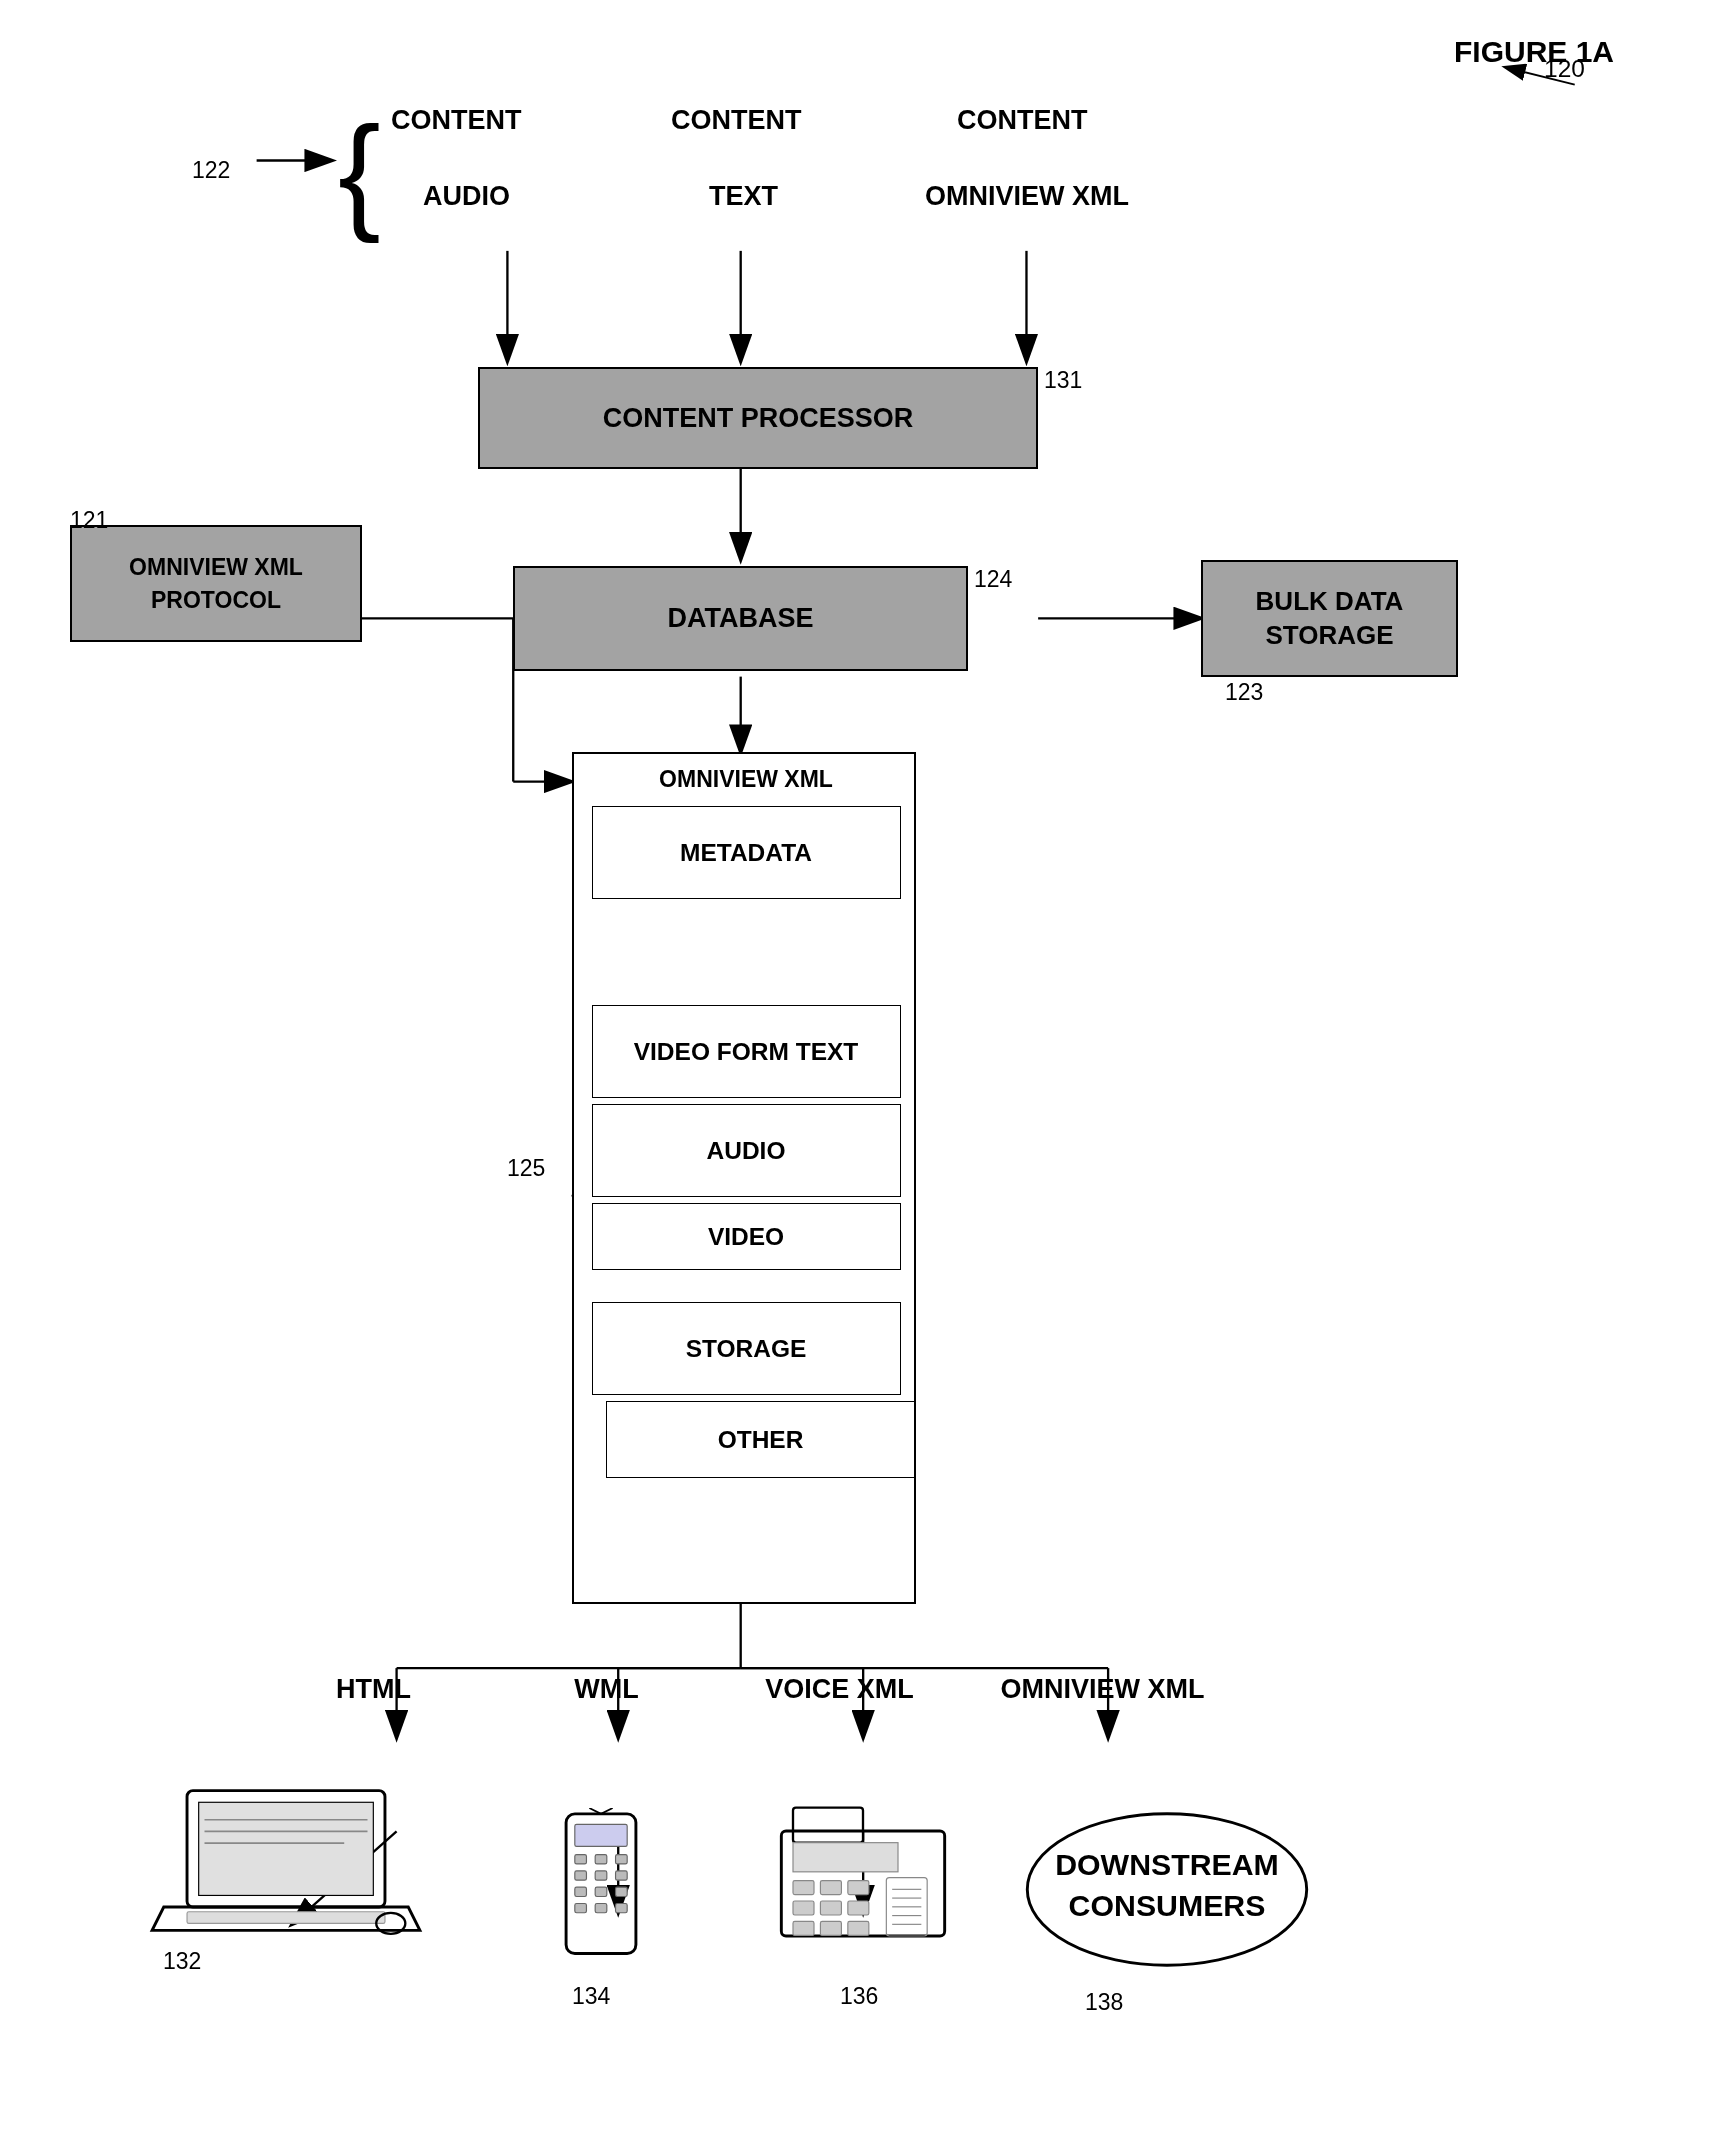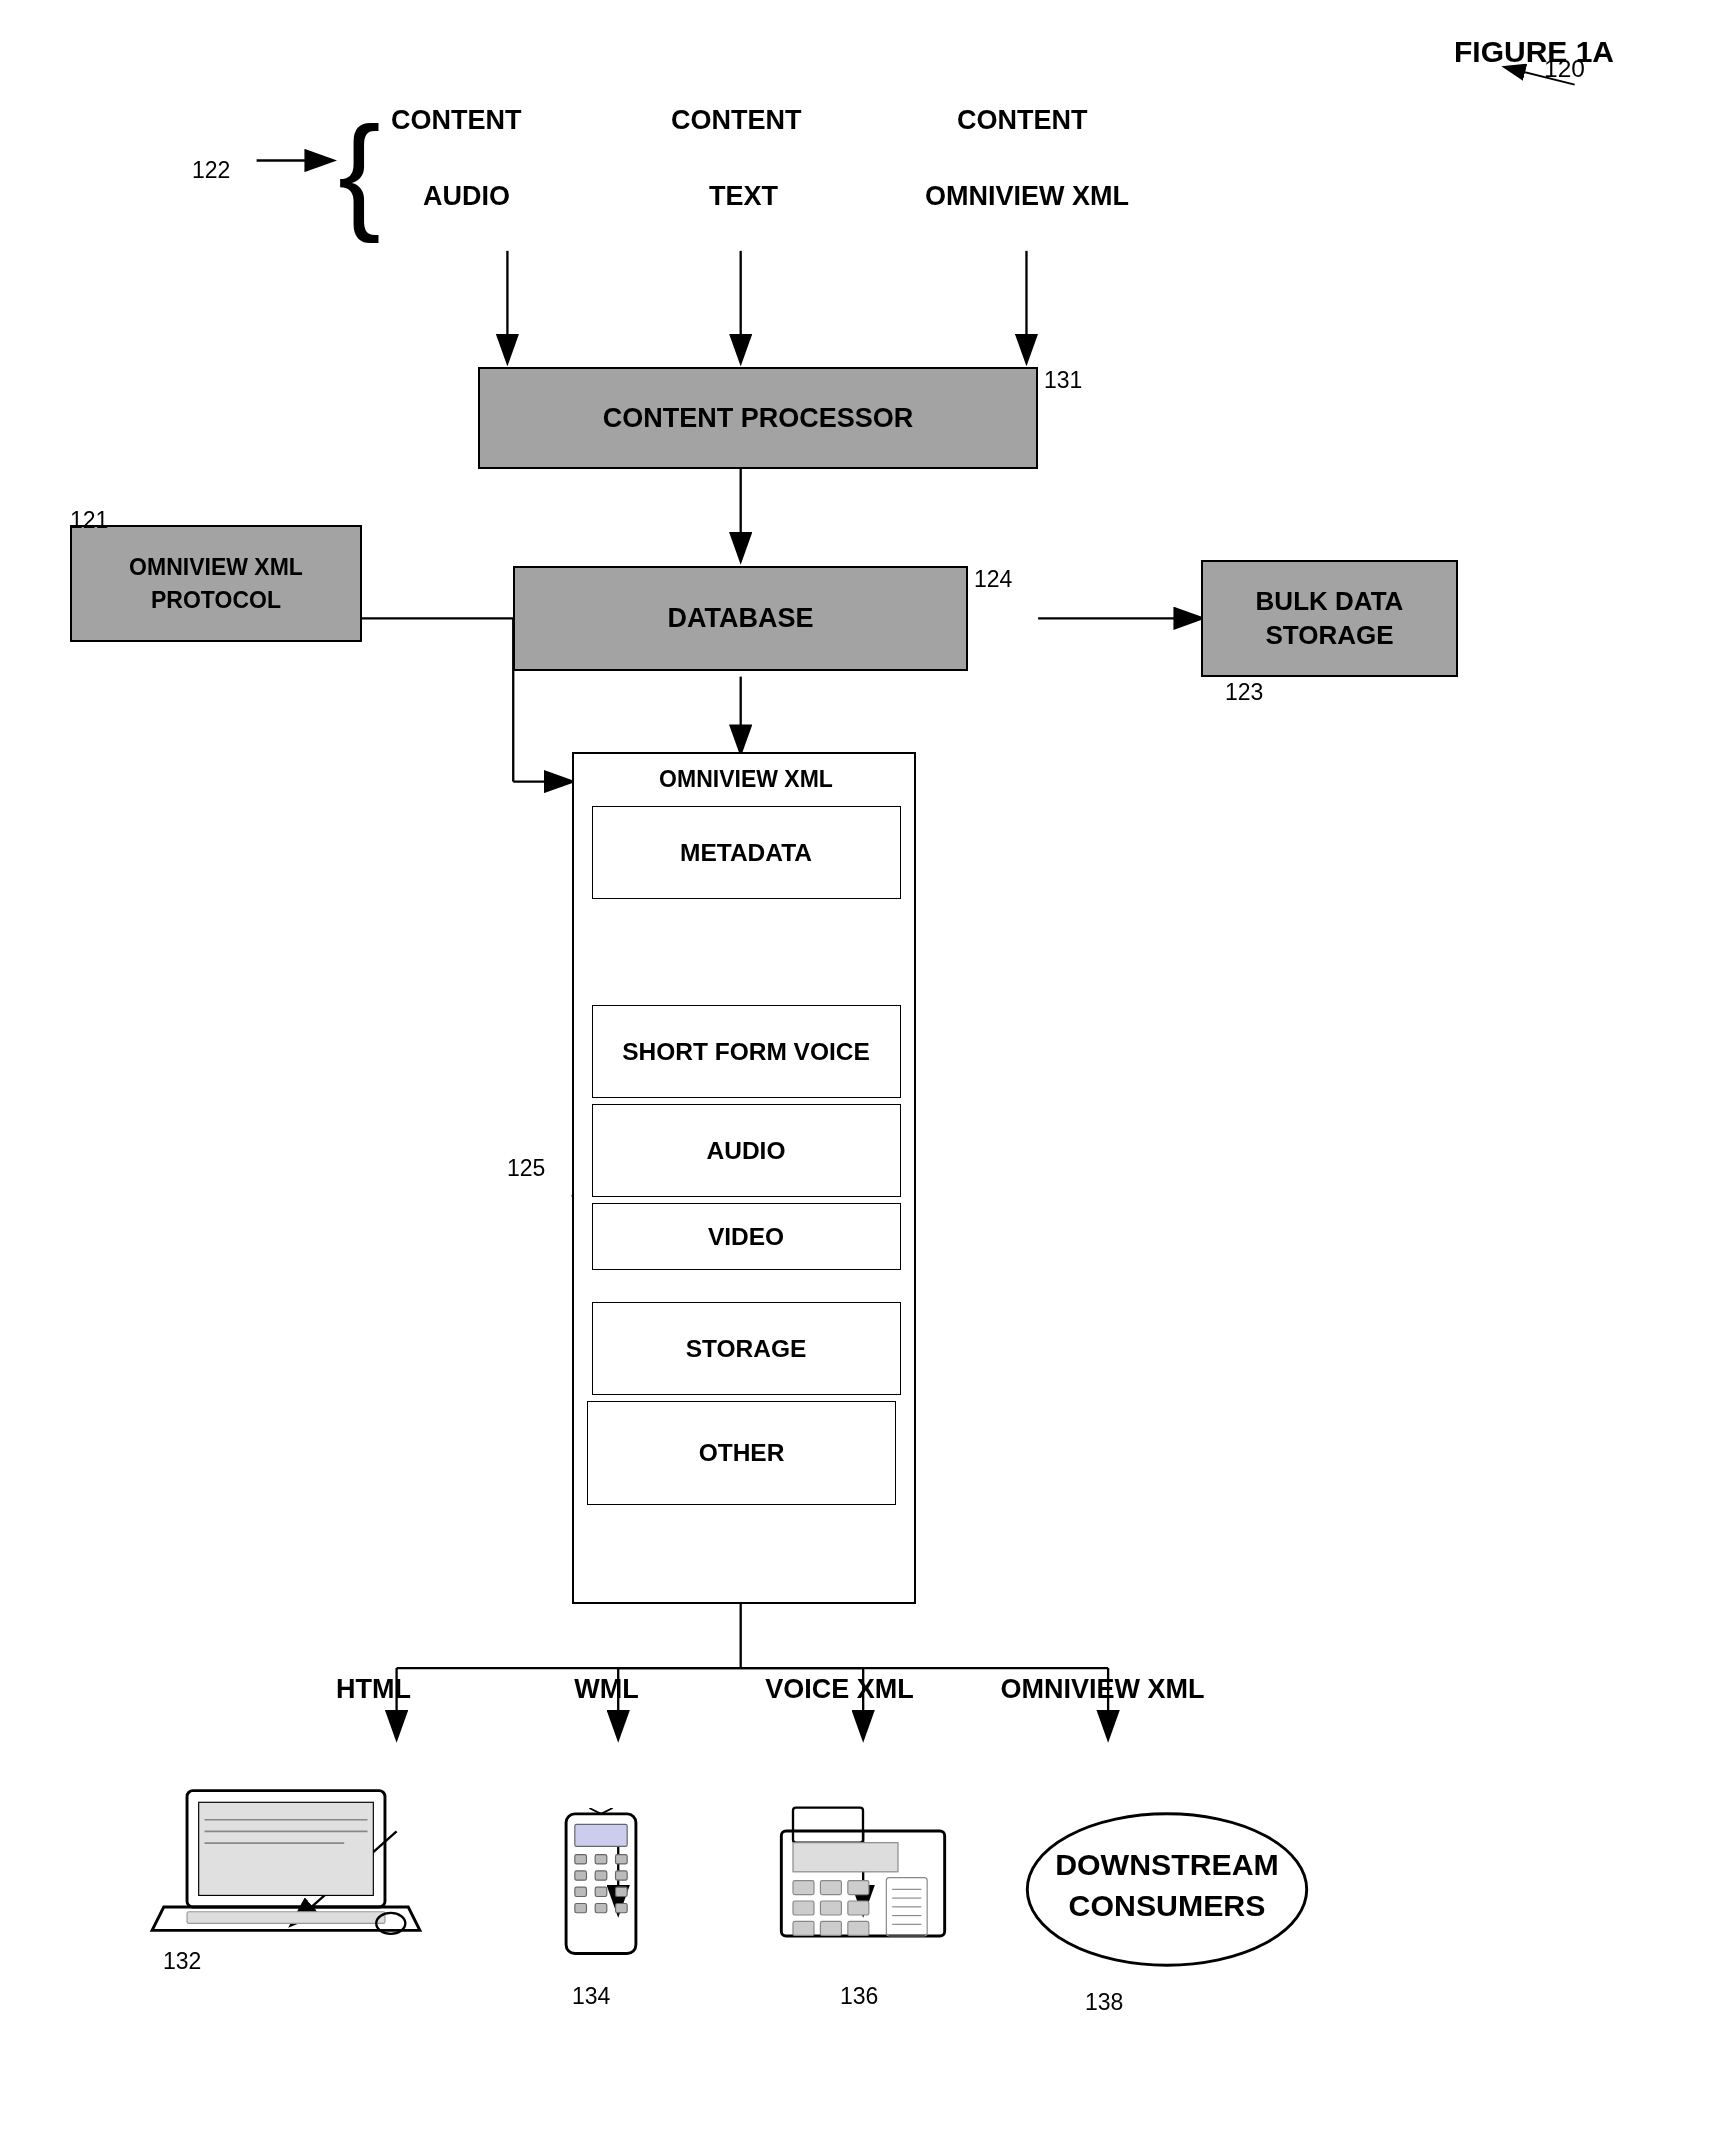--- a/index.html
+++ b/index.html
@@ -197,36 +197,36 @@
   <div class="omniview-container" style="top:752px; left:572px; width:344px; height:852px;">
 
     <div class="omniview-title" style="top:11.7px; left:0; width:344px; font-size:23px;">OMNIVIEW XML</div>
 
     <div class="stacked-box" style="top:52px; left:17.5px; width:309px; height:93px;">
       <span>METADATA</span>
     </div>
 
 
     <div class="stacked-box" style="top:251px; left:17.5px; width:309px; height:93px;">
-      <span>SHORT FORM VOICE</span>
+      <span>VIDEO FORM TEXT</span>
     </div>
 
     <div class="stacked-box" style="top:350px; left:17.5px; width:309px; height:93px;">
       <span>AUDIO</span>
     </div>
 
     <div class="stacked-box" style="top:449px; left:17.5px; width:309px; height:67px;">
       <span>VIDEO</span>
     </div>
 
     <div class="stacked-box" style="top:548px; left:17.5px; width:309px; height:93px;">
       <span>STORAGE</span>
     </div>
 
-    <div class="stacked-box" style="top:647px; left:13px; width:309px; height:104px;">
+    <div class="stacked-box" style="top:647px; left:32px; width:309px; height:77px;">
       <span>OTHER</span>
     </div>
 
   </div>
 
   <div class="ref-label" style="top:1155px; left:507px;">125</div>
 
   <div class="content-label" style="top:1674px; left:315px; width:117px;">HTML</div>
   <div class="content-label" style="top:1674px; left:548px; width:117px;">WML</div>
   <div class="content-label" style="top:1674px; left:758px; width:163px;">VOICE XML</div>

